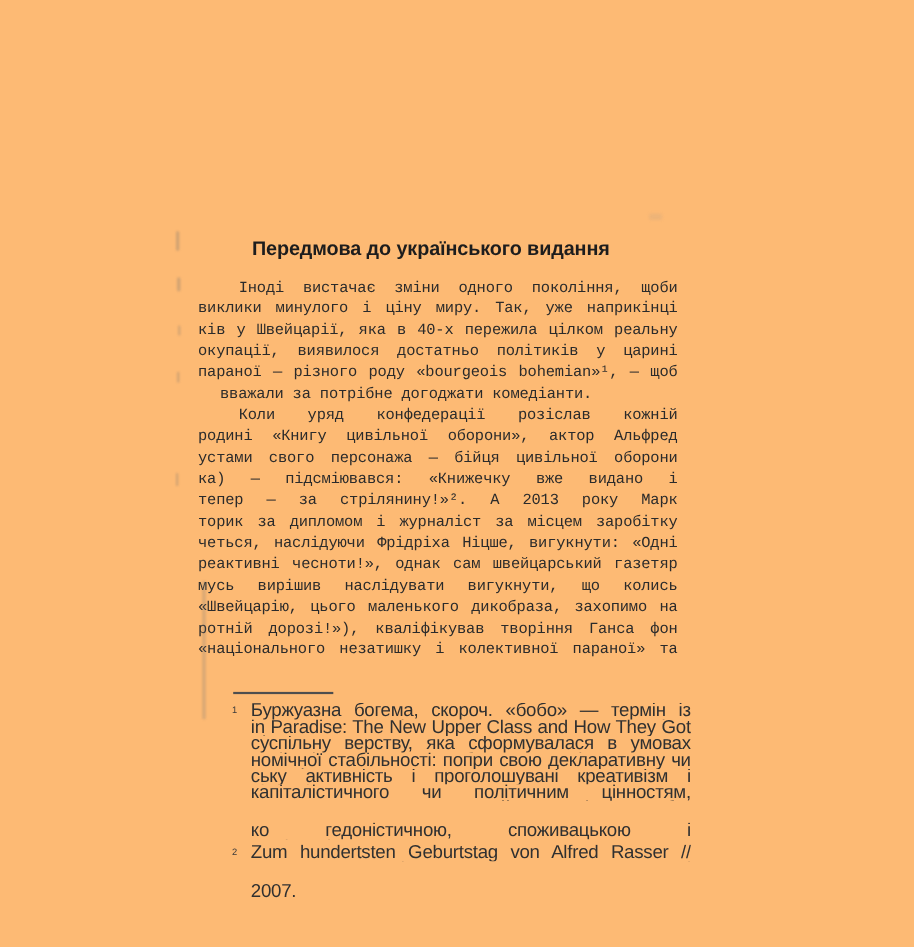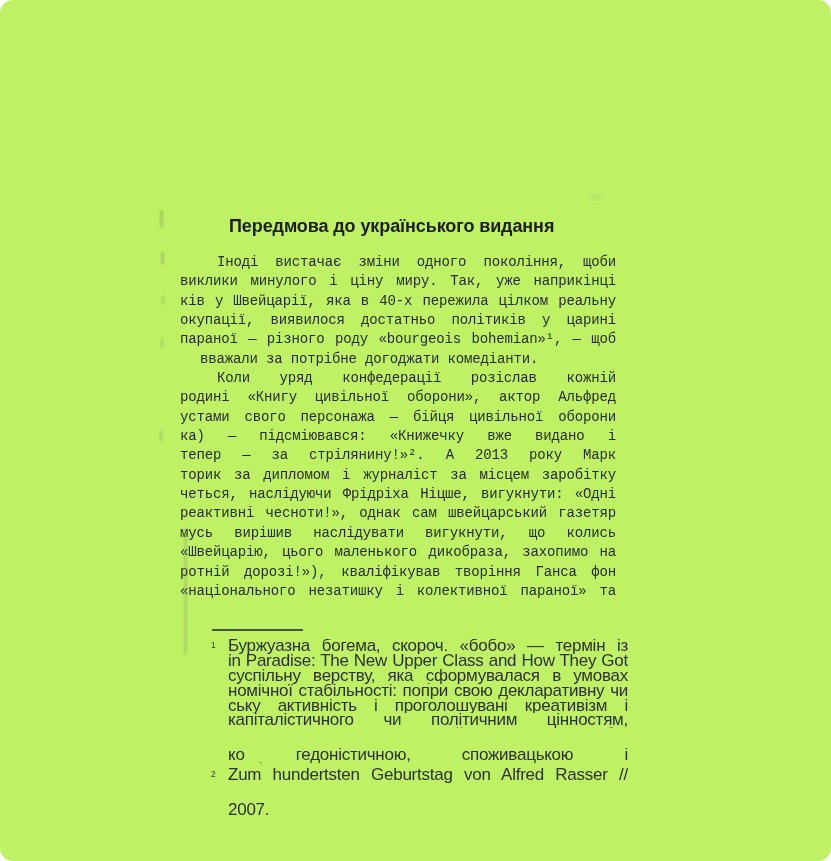--- a/index.html
+++ b/index.html
@@ -4,25 +4,24 @@
 <style>
   html, body {
     margin: 0;
     padding: 0;
     background: #ffffff;
   }
   .page {
     position: relative;
     width: 831px;
     height: 861px;
-    background: #bef264;
+    background: #fdba74;
     overflow: hidden;
     font-family: "Liberation Sans", sans-serif;
     color: #2b2b2b;
-    border-radius: 13px;
   }
   
   .heading {
     position: absolute;
     left: 229px;
     top: 215px;
     margin: 0;
     font-size: 18px;
     line-height: 22px;
     font-weight: 700;

